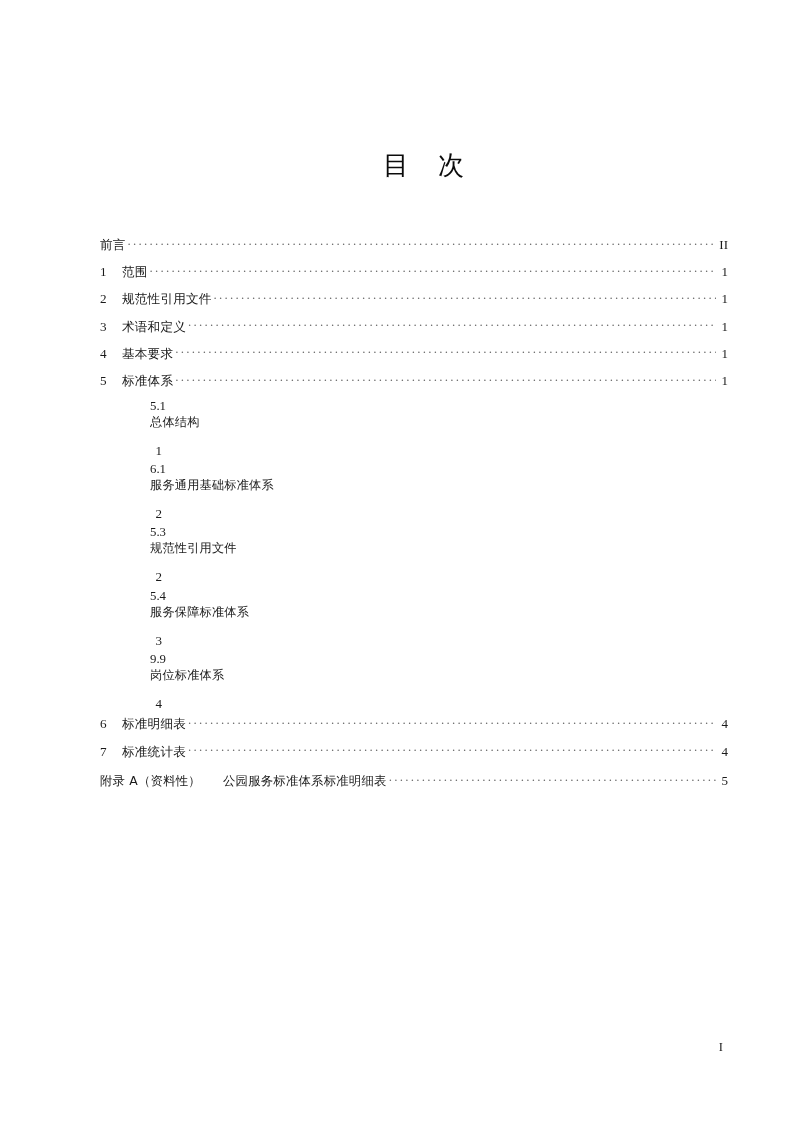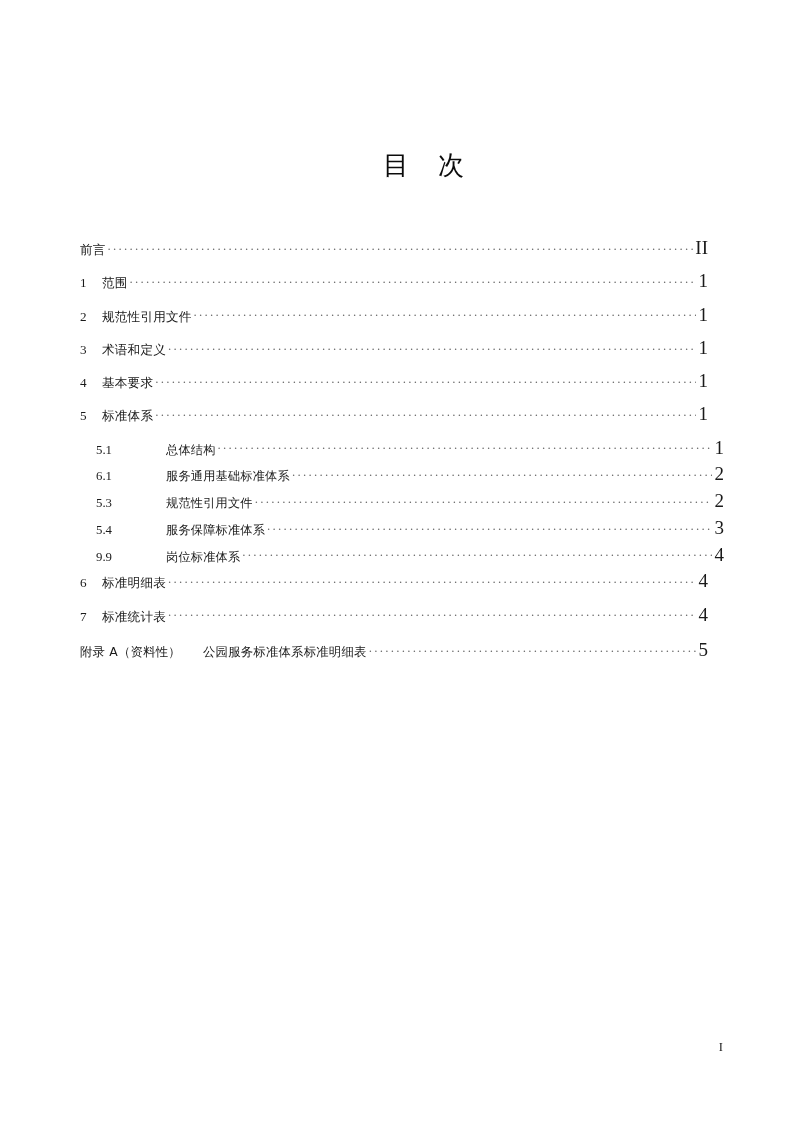--- a/index.html
+++ b/index.html
@@ -51,41 +51,42 @@
   }
   .toc-title .gap {
     display: inline-block;
     width: 28px;
   }
 
   
   .toc {
     position: absolute;
     top: 236px;
-    left: 80px;
+    left: 100px;
     width: 628px;
   }
 
   .toc-row {
     display: flex;
     align-items: baseline;
     width: 100%;
     font-size: 13.2px;
     line-height: 1.25;
     color: #1a1a1a;
     white-space: nowrap;
   }
   
   .toc-row.level-1 {
     margin-bottom: 9.5px;
   }
   .toc-row.level-2 {
     margin-bottom: 3px;
     padding-left: 16px;
     font-size: 12.8px;
+    flex-direction: column;
   }
   .toc-row.level-annex {
     margin-top: 12px;
     padding-left: 0;
     justify-content: center;
   }
 
   .toc-num {
     flex: 0 0 auto;
     font-family: "Liberation Serif", "DejaVu Serif", serif;
@@ -135,21 +136,21 @@
     letter-spacing: -0.5px;
     font-size: 13px;
     color: #6e6e6e;
   }
 
   .toc-page {
     flex: 0 0 auto;
     text-align: right;
     min-width: 12px;
     font-family: "Liberation Serif", "DejaVu Serif", serif;
-    font-size: 19px;
+    font-size: 13px;
     color: #1a1a1a;
   }
 
   
   .page-footer {
     position: absolute;
     top: 1040px;
     left: 95px;
     width: 628px;
     text-align: right;

